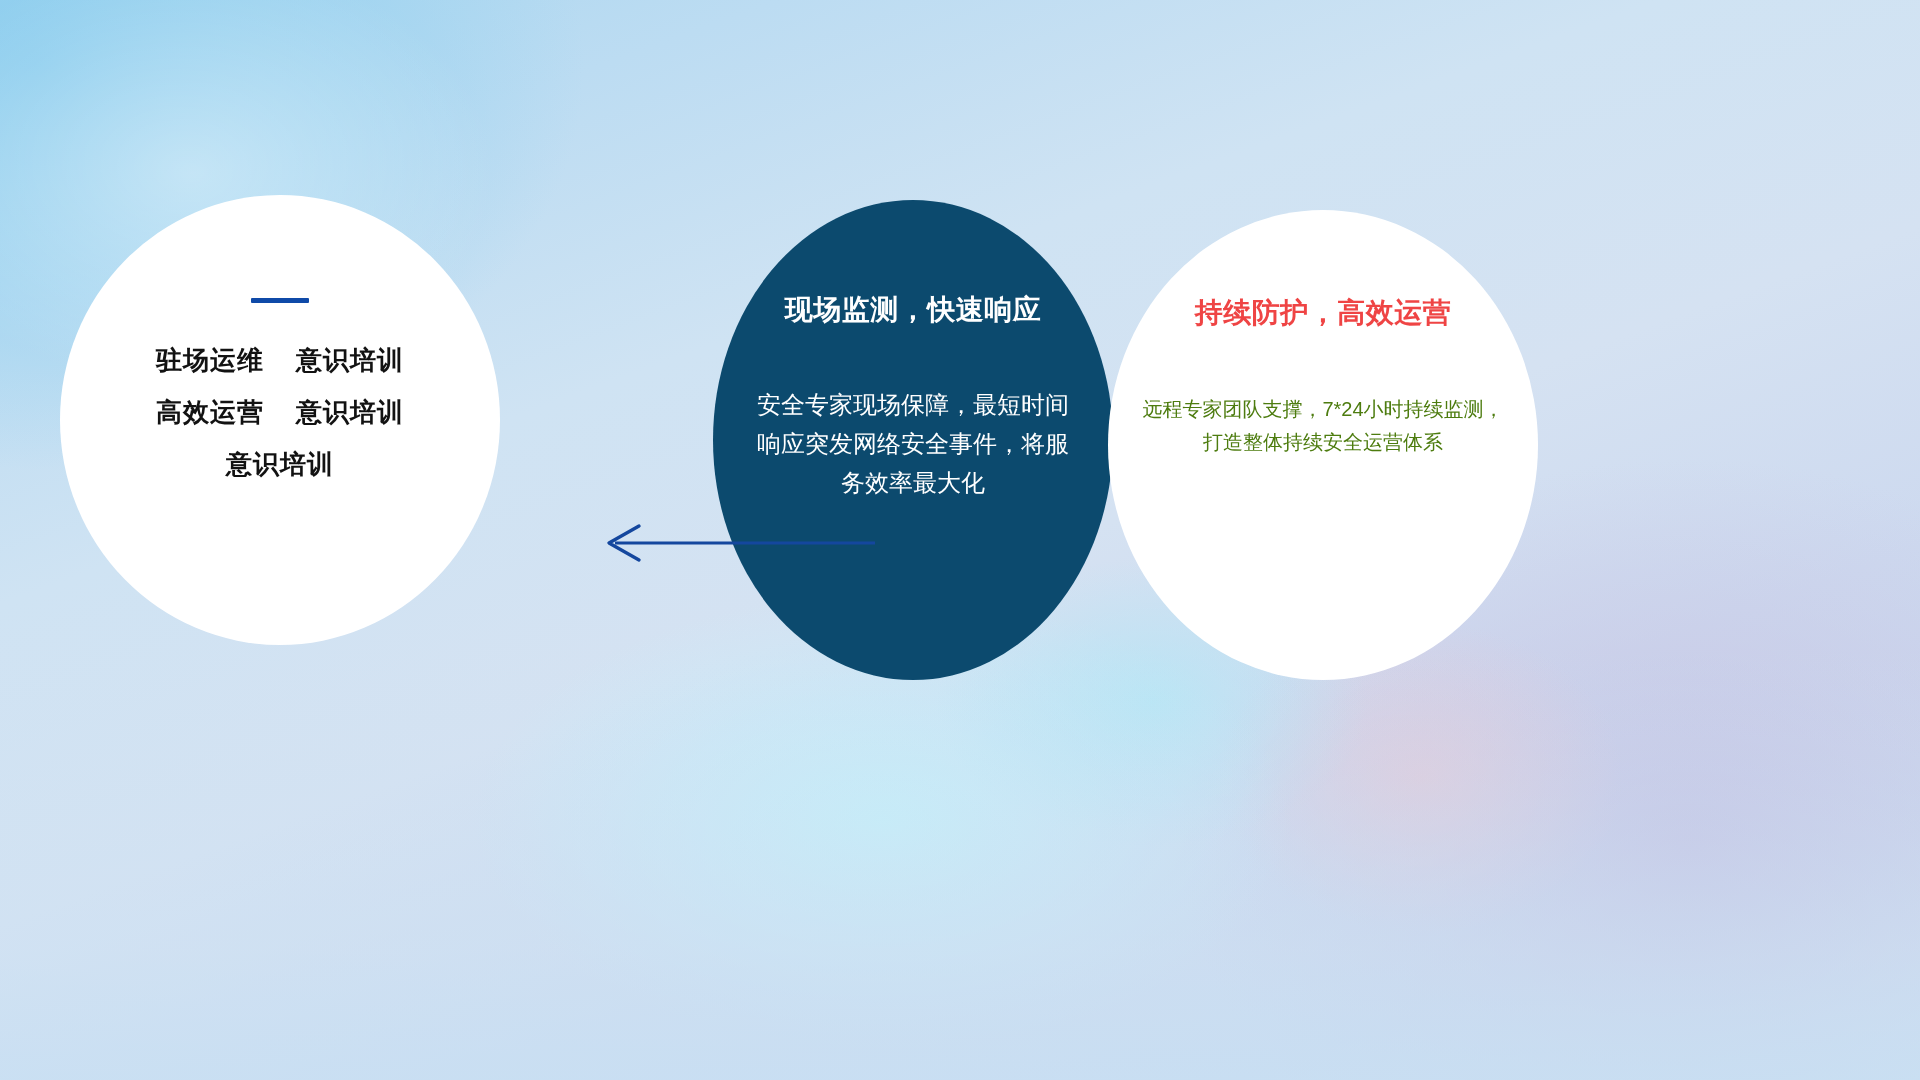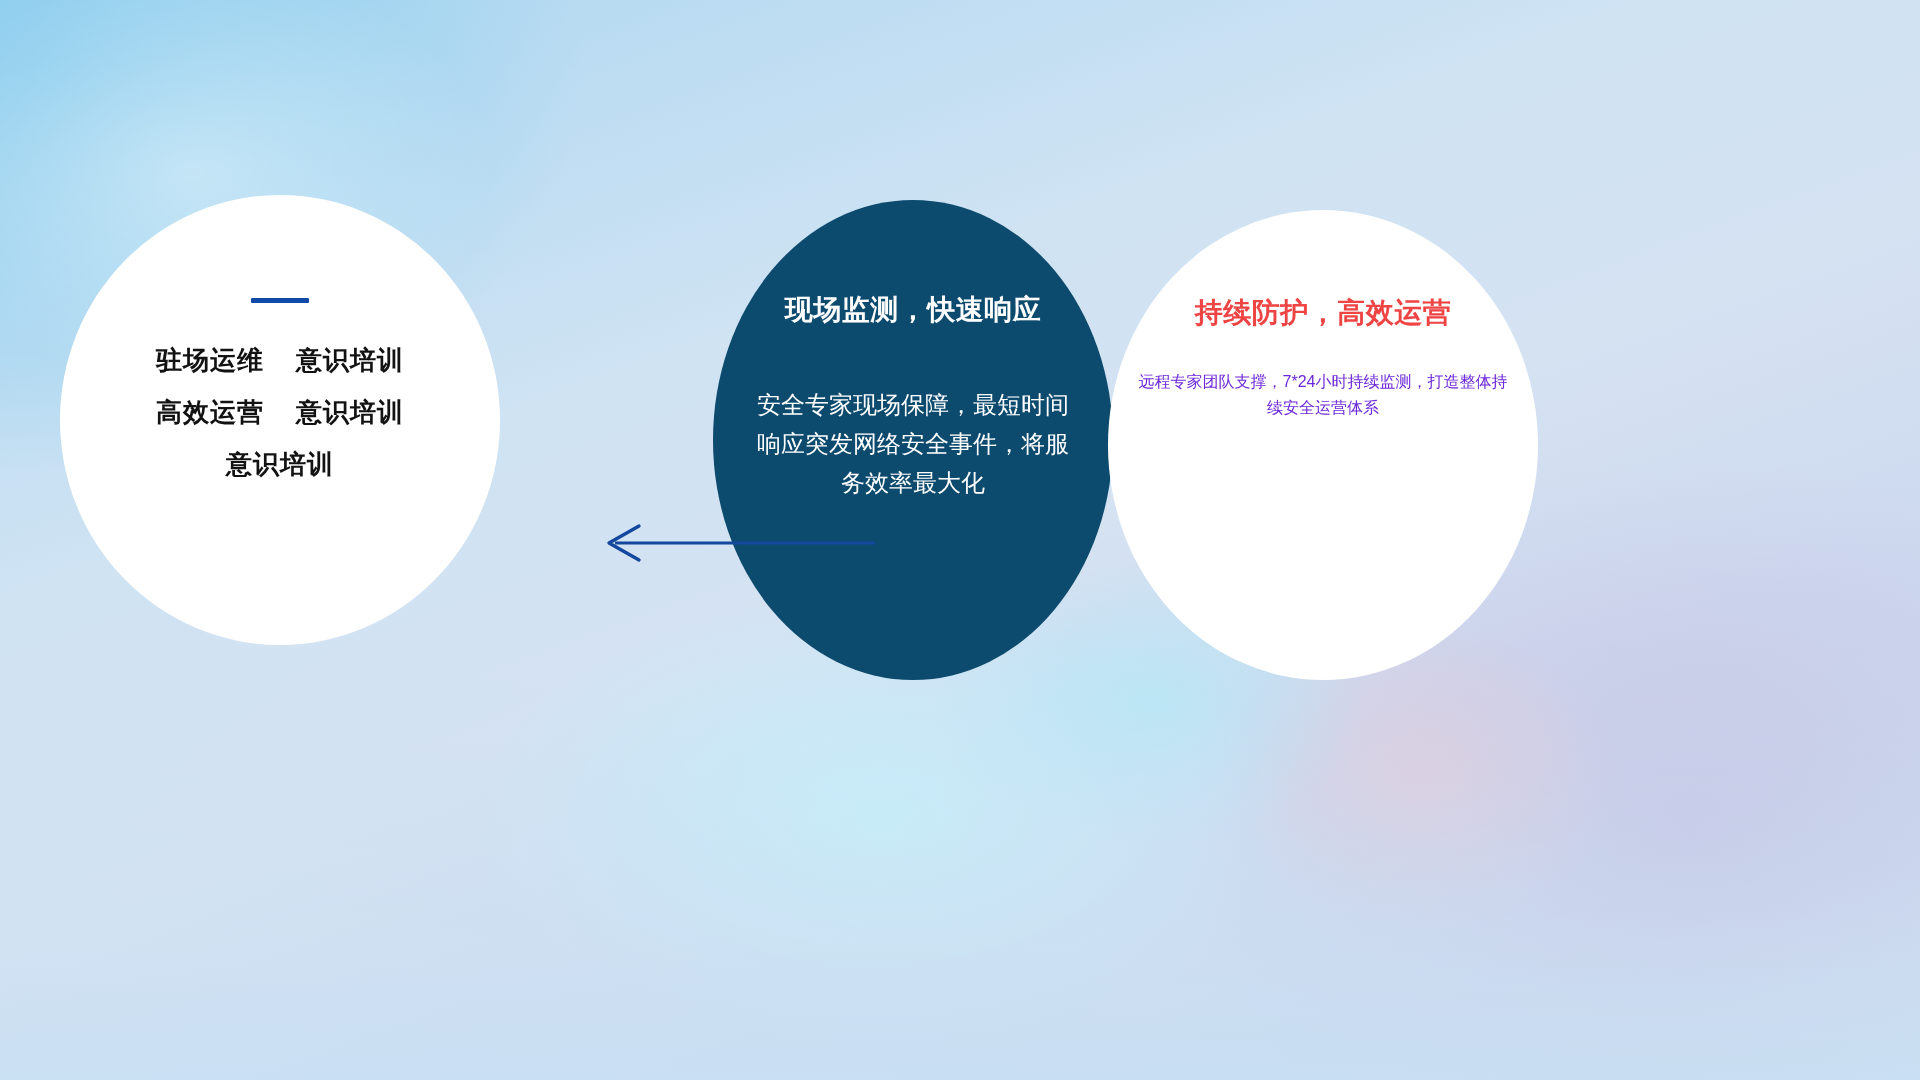--- a/index.html
+++ b/index.html
@@ -185,23 +185,23 @@
   }
   .right-title {
     font-size: 28px;
     font-weight: bold;
     color: #ef4444;
     letter-spacing: 0.5px;
     line-height: 1.3;
     white-space: nowrap;
   }
   .right-body {
-    margin-top: 38px;
-    font-size: 16px;
-    color: #6d28d9;
+    margin-top: 62px;
+    font-size: 20px;
+    color: #4d7c0f;
     line-height: 1.62;
     padding: 0 26px;
     text-align: center;
     word-break: break-all;
   }
 
   
   #connector-arrow {
     position: absolute;
     left: 595px;

